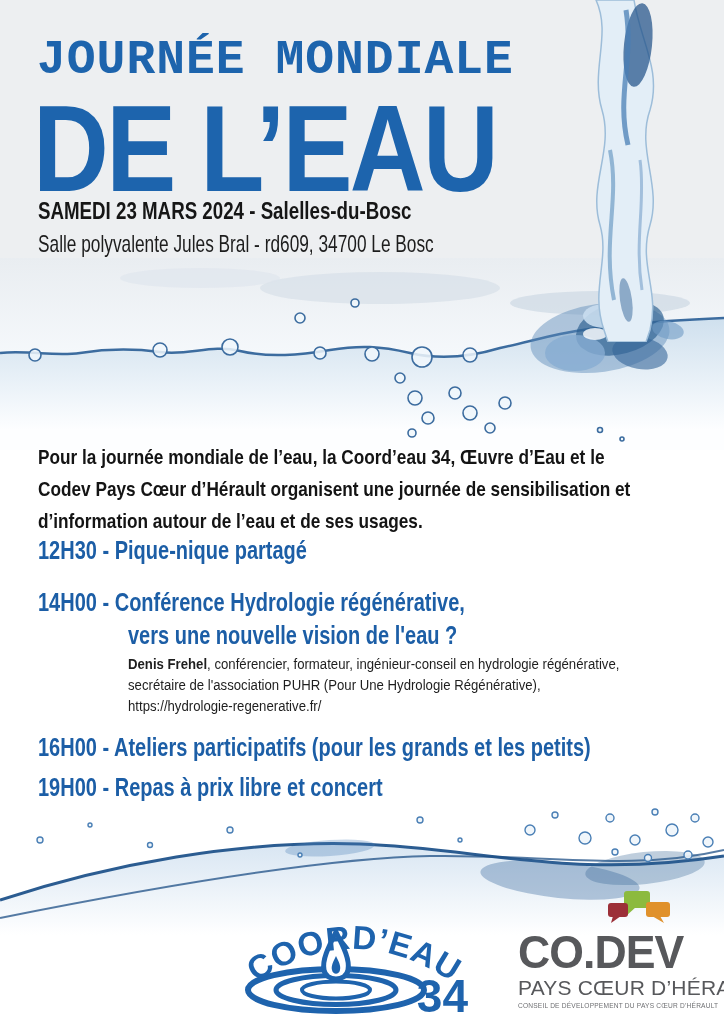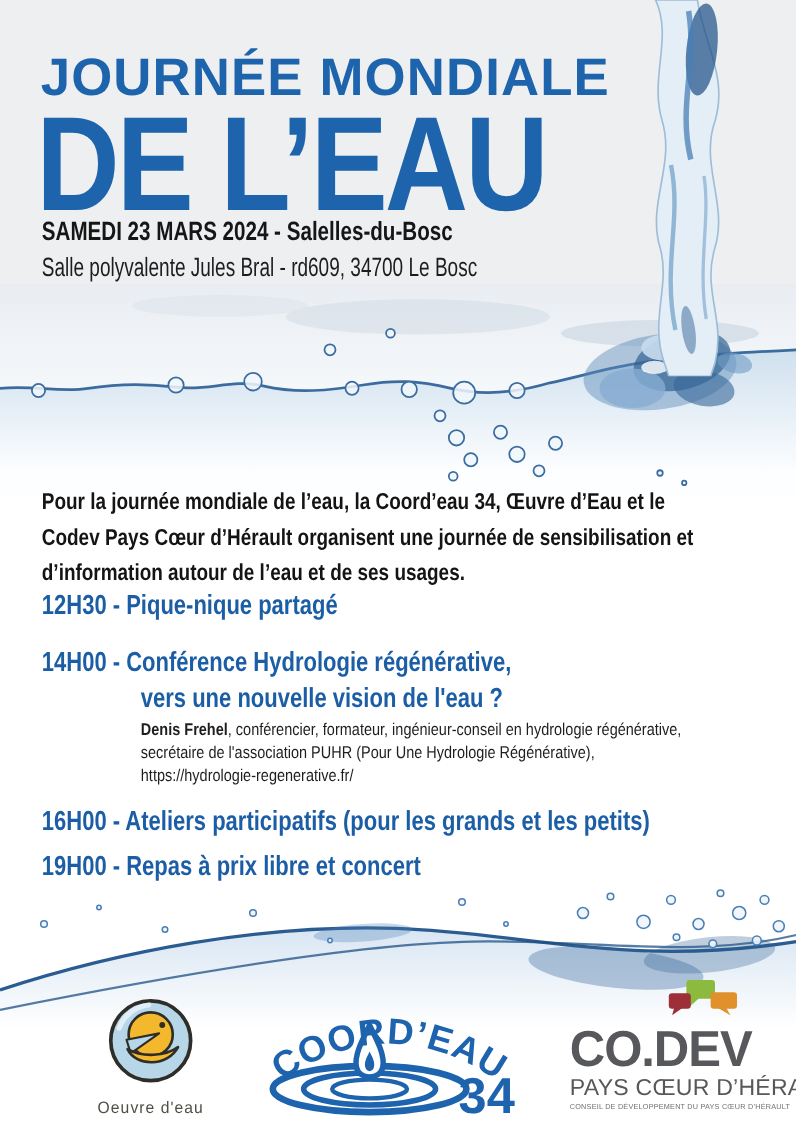--- a/index.html
+++ b/index.html
@@ -6,22 +6,22 @@
   .poster{
     position:relative;width:724px;height:1024px;margin:0 auto;
     background:#ffffff;overflow:hidden;
     font-family:"Liberation Sans", sans-serif;
   }
   .abs{position:absolute;}
   .nw{white-space:nowrap;}
 
   
   .top-bg{left:0;top:0;width:724px;height:260px;background:#edeff1;}
-  .title1{left:37px;top:47px;font-size:48px;font-weight:bold;color:#1d64ad;
-          letter-spacing:1px;line-height:1;}
+  .title1{left:37px;top:36px;font-size:48px;font-weight:bold;color:#1d64ad;
+          letter-spacing:1px;line-height:1;font-family:Liberation Mono, monospace;}
   .title2{left:33px;top:88px;font-size:122px;font-weight:bold;color:#1d64ad;
           letter-spacing:-3px;line-height:1;transform:scaleX(.86);transform-origin:0 0;}
   .date-line{left:38px;top:198px;font-size:24px;font-weight:bold;color:#161616;
           line-height:1.1;transform:scaleX(.78);transform-origin:0 0;}
   .venue-line{left:38px;top:231px;font-size:24px;font-weight:normal;color:#1d1d1d;
           line-height:1.1;transform:scaleX(.72);transform-origin:0 0;}
 
   
   .band-mid{left:0;top:258px;width:724px;height:192px;}
   .stream{right:16px;top:0;width:170px;height:342px;}
@@ -172,31 +172,20 @@
       <circle cx="40" cy="40" r="3"></circle>
         <circle cx="90" cy="25" r="2"></circle>
       <circle cx="150" cy="45" r="2.5"></circle>
         <circle cx="230" cy="30" r="3"></circle>
       <circle cx="300" cy="55" r="2"></circle>
         <circle cx="420" cy="20" r="3"></circle>
       <circle cx="460" cy="40" r="2"></circle>
     </g>
   </svg>
 
-  <div class="abs logo-oeuvre">
-    <svg width="100" height="86" viewBox="0 0 100 90">
-      <circle cx="50" cy="42" r="38" fill="#b7d6e8" stroke="#2e2d28" stroke-width="3.5"></circle>
-      <path d="M20,30 A34,34 0 0 1 48,8" fill="none" stroke="#e8f4fa" stroke-width="5" stroke-linecap="round" opacity=".8"></path>
-      <circle cx="50" cy="36" r="21" fill="#f3b82c" stroke="#2e2d28" stroke-width="2.5"></circle>
-      <polygon points="27,41 58,35 31,54" fill="#b7d6e8" stroke="#2e2d28" stroke-width="2" stroke-linejoin="round"></polygon>
-      <circle cx="61" cy="27" r="2.8" fill="#2e2d28"></circle>
-      <path d="M28,50 C36,67 66,67 76,48 C64,57 42,58 28,50 Z" fill="#f3b82c" stroke="#2e2d28" stroke-width="2.5" stroke-linejoin="round"></path>
-    </svg>
-    <div class="oeuvre-caption">Oeuvre d'eau</div>
-  </div>
 
   <svg class="abs logo-coordeau" viewBox="0 0 232 112">
     <defs>
       <path id="cd-arc" d="M10,82 Q116,4 222,82"></path>
     </defs>
     <g fill="none" stroke="#1e63ad">
       <ellipse cx="98" cy="84" rx="88" ry="21" stroke-width="6"></ellipse>
       <ellipse cx="98" cy="84" rx="60" ry="14.5" stroke-width="5"></ellipse>
       <ellipse cx="98" cy="84" rx="34" ry="8.5" stroke-width="4"></ellipse>
     </g>

